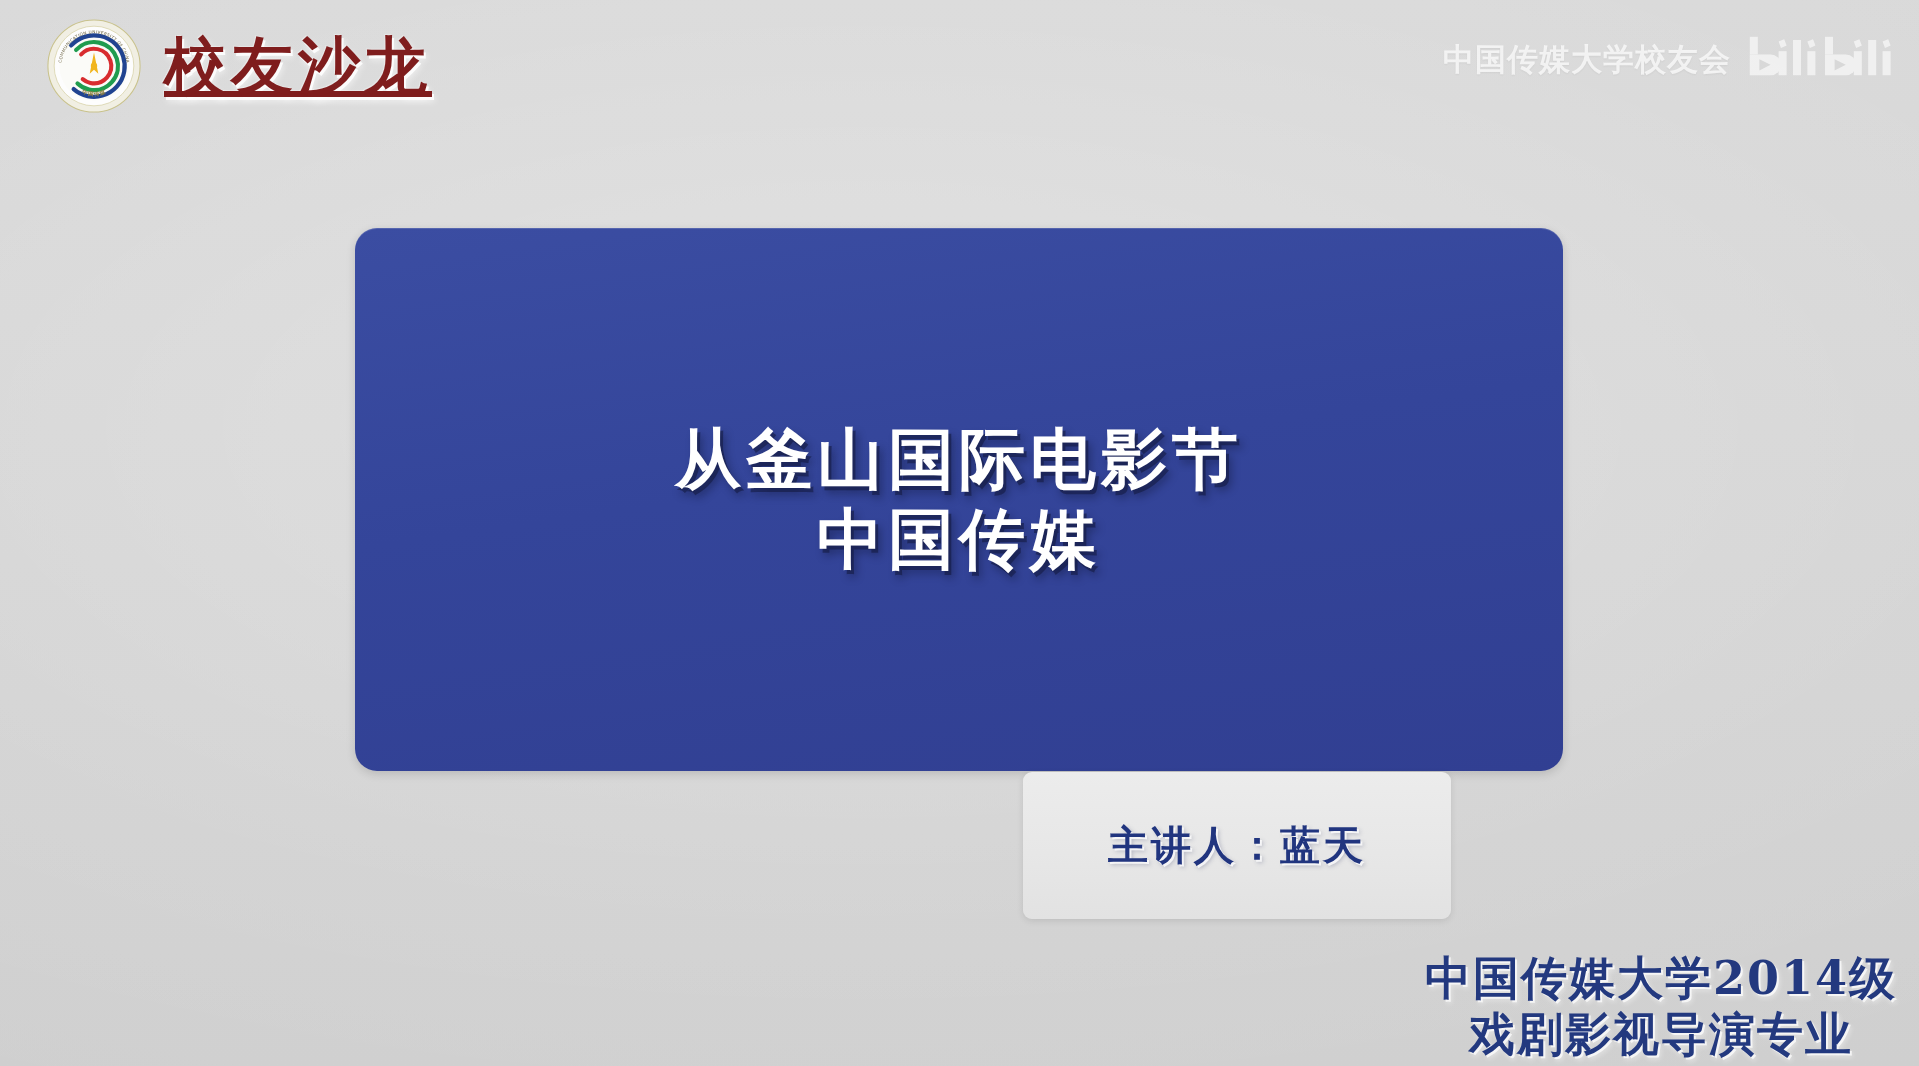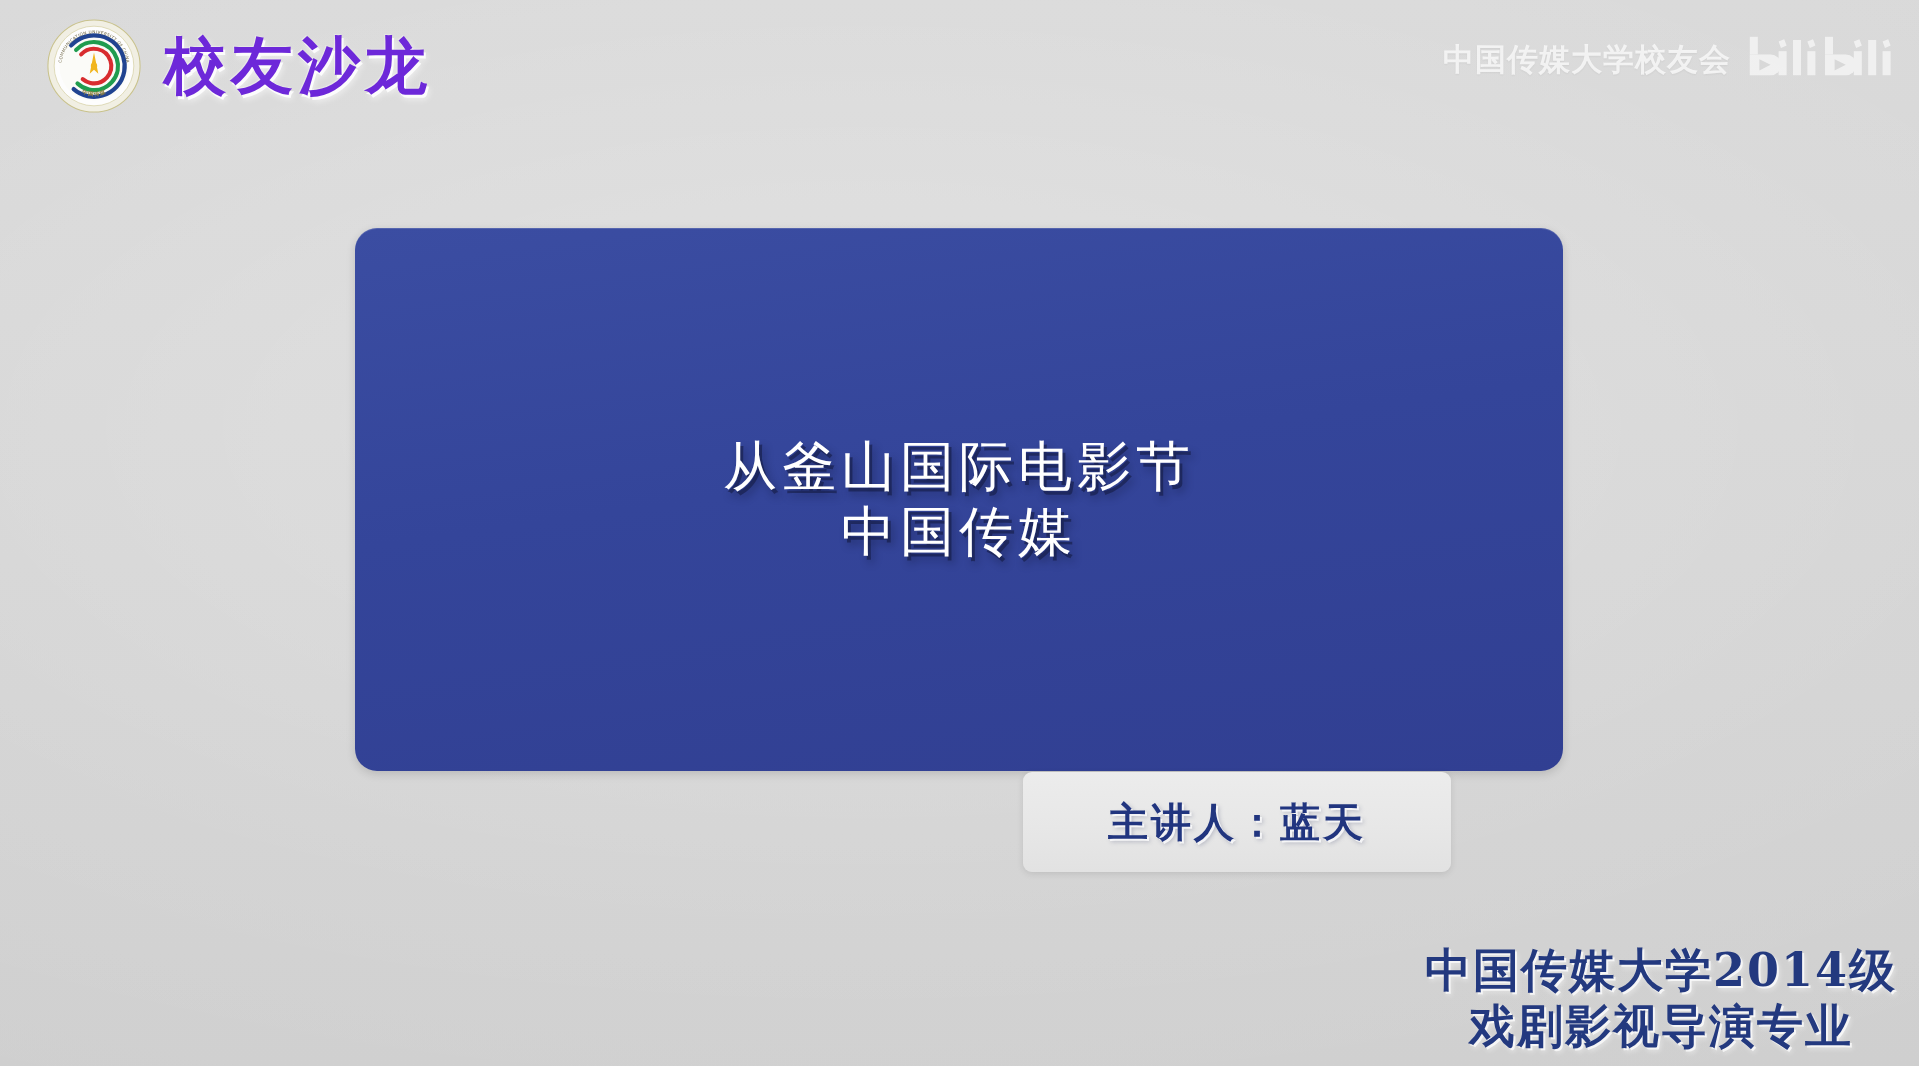--- a/index.html
+++ b/index.html
@@ -44,27 +44,28 @@
     position: relative;
     flex: 0 0 auto;
     opacity: 0.97;
   }
   .logo-emblem svg { display: block; width: 100%; height: 100%; }
 
   .salon-title {
     font-size: 62px;
     line-height: 1;
     font-weight: 700;
-    color: #6d28d9;
+    color: #7f1d1d;
     letter-spacing: 5px;
     text-shadow:
       2px 3px 0 rgba(255,255,255,0.85),
       3px 5px 6px rgba(255,255,255,0.55),
       -1px -1px 0 rgba(255,255,255,0.30);
     white-space: nowrap;
+    text-decoration: underline;
   }
 
   
   .watermark {
     position: absolute;
     right: 14px;
     top: 32px;
     display: flex;
     align-items: center;
     gap: 14px;
@@ -102,38 +103,38 @@
     display: flex;
     flex-direction: column;
     align-items: center;
     justify-content: center;
     z-index: 3;
     padding: 0 20px;
     box-sizing: border-box;
   }
   .title-line {
     color: #ffffff;
-    font-size: 54px;
+    font-size: 66px;
     line-height: 1.20;
-    font-weight: 400;
+    font-weight: 700;
     letter-spacing: 5px;
     white-space: nowrap;
     text-align: center;
     text-shadow:
       3px 4px 0 rgba(18,24,60,0.55),
       5px 7px 9px rgba(10,14,40,0.40);
   }
 
   
   .speaker-box {
     position: absolute;
     left: 1023px;
     top: 772px;
     width: 428px;
-    height: 100px;
+    height: 147px;
     background: linear-gradient(180deg, #ececec 0%, #e7e7e7 55%, #e2e2e2 100%);
     border-radius: 9px;
     box-shadow: 0 2px 7px rgba(0,0,0,0.10);
     display: flex;
     align-items: center;
     justify-content: center;
     z-index: 4;
   }
   .speaker-text {
     font-size: 40px;
@@ -141,21 +142,21 @@
     color: #21357f;
     letter-spacing: 3px;
     white-space: nowrap;
     text-shadow: 2px 2px 0 rgba(255,255,255,0.80), 3px 3px 4px rgba(120,125,150,0.45);
   }
 
   
   .affiliation {
     position: absolute;
     right: 22px;
-    bottom: 12px;
+    bottom: 4px;
     text-align: center;
     z-index: 5;
   }
   .affil-line {
     font-size: 46px;
     line-height: 1.22;
     font-weight: 700;
     color: #23397f;
     letter-spacing: 2px;
     white-space: nowrap;

